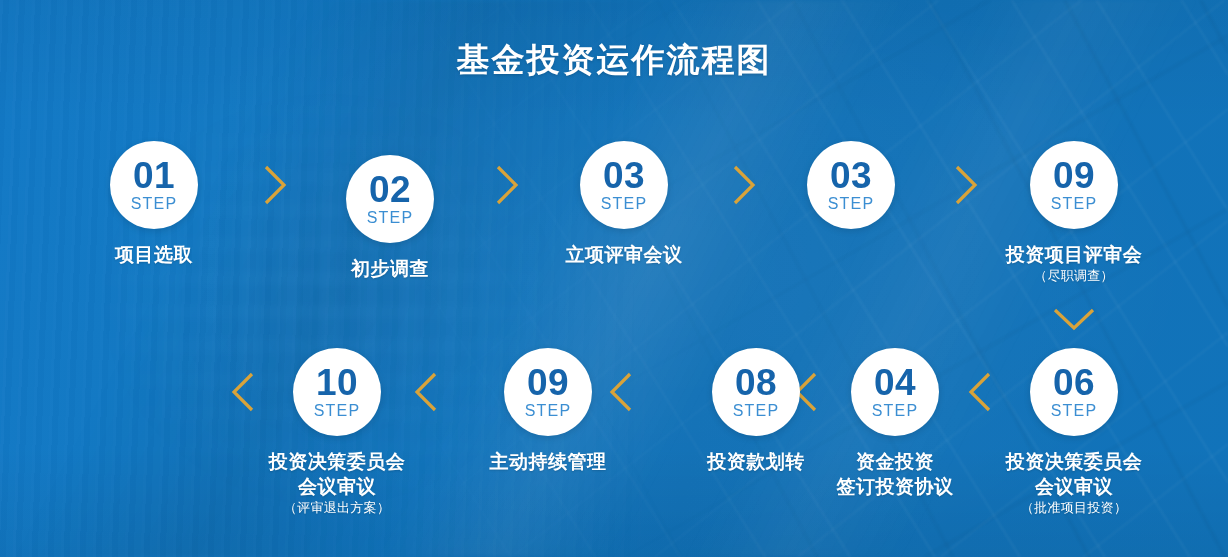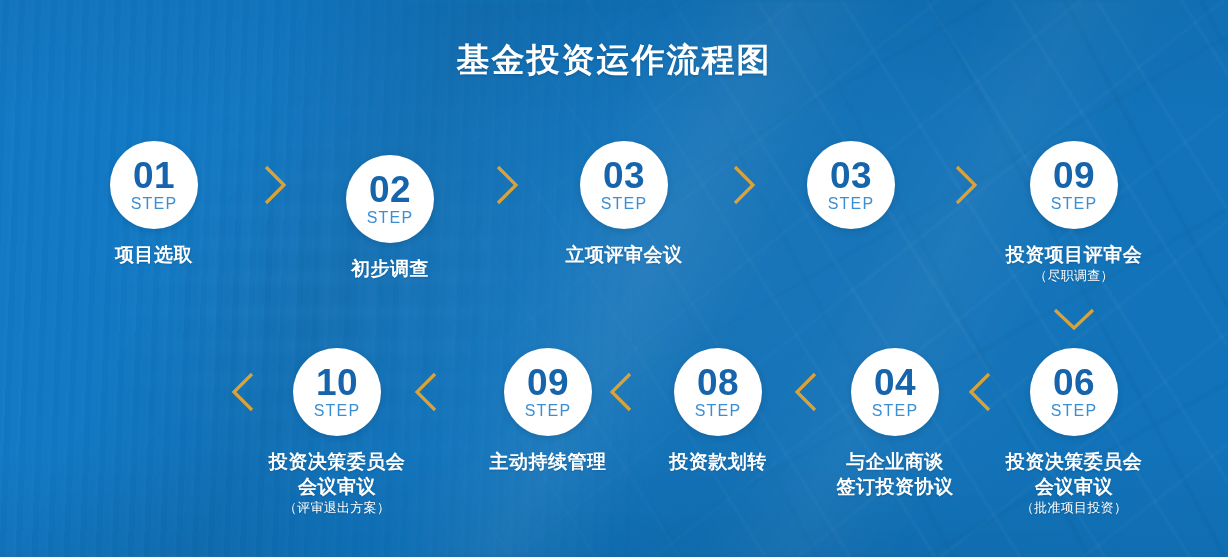--- a/index.html
+++ b/index.html
@@ -230,31 +230,31 @@
     <svg width="34" height="48" viewBox="0 0 34 48">
         <path d="M26 6 L8 24 L26 42" fill="none" stroke="#d9a33a" stroke-width="3.2"></path>
       </svg>
   </div>
 
   <div class="node" style="left:895px; top:348px;">
     <div class="circle">
       <div class="num">04</div>
       <div class="step-word">STEP</div>
     </div>
-    <div class="label">与企业商谈
+    <div class="label">资金投资
 签订投资协议</div>
   </div>
 
   <div class="chev" style="left:789px; top:368px;">
     <svg width="34" height="48" viewBox="0 0 34 48">
         <path d="M26 6 L8 24 L26 42" fill="none" stroke="#d9a33a" stroke-width="3.2"></path>
       </svg>
   </div>
 
-  <div class="node" style="left:718px; top:348px;">
+  <div class="node" style="left:756px; top:348px;">
     <div class="circle">
       <div class="num">08</div>
       <div class="step-word">STEP</div>
     </div>
     <div class="label">投资款划转</div>
   </div>
 
   <div class="chev" style="left:604px; top:368px;">
     <svg width="34" height="48" viewBox="0 0 34 48">
         <path d="M26 6 L8 24 L26 42" fill="none" stroke="#d9a33a" stroke-width="3.2"></path>

